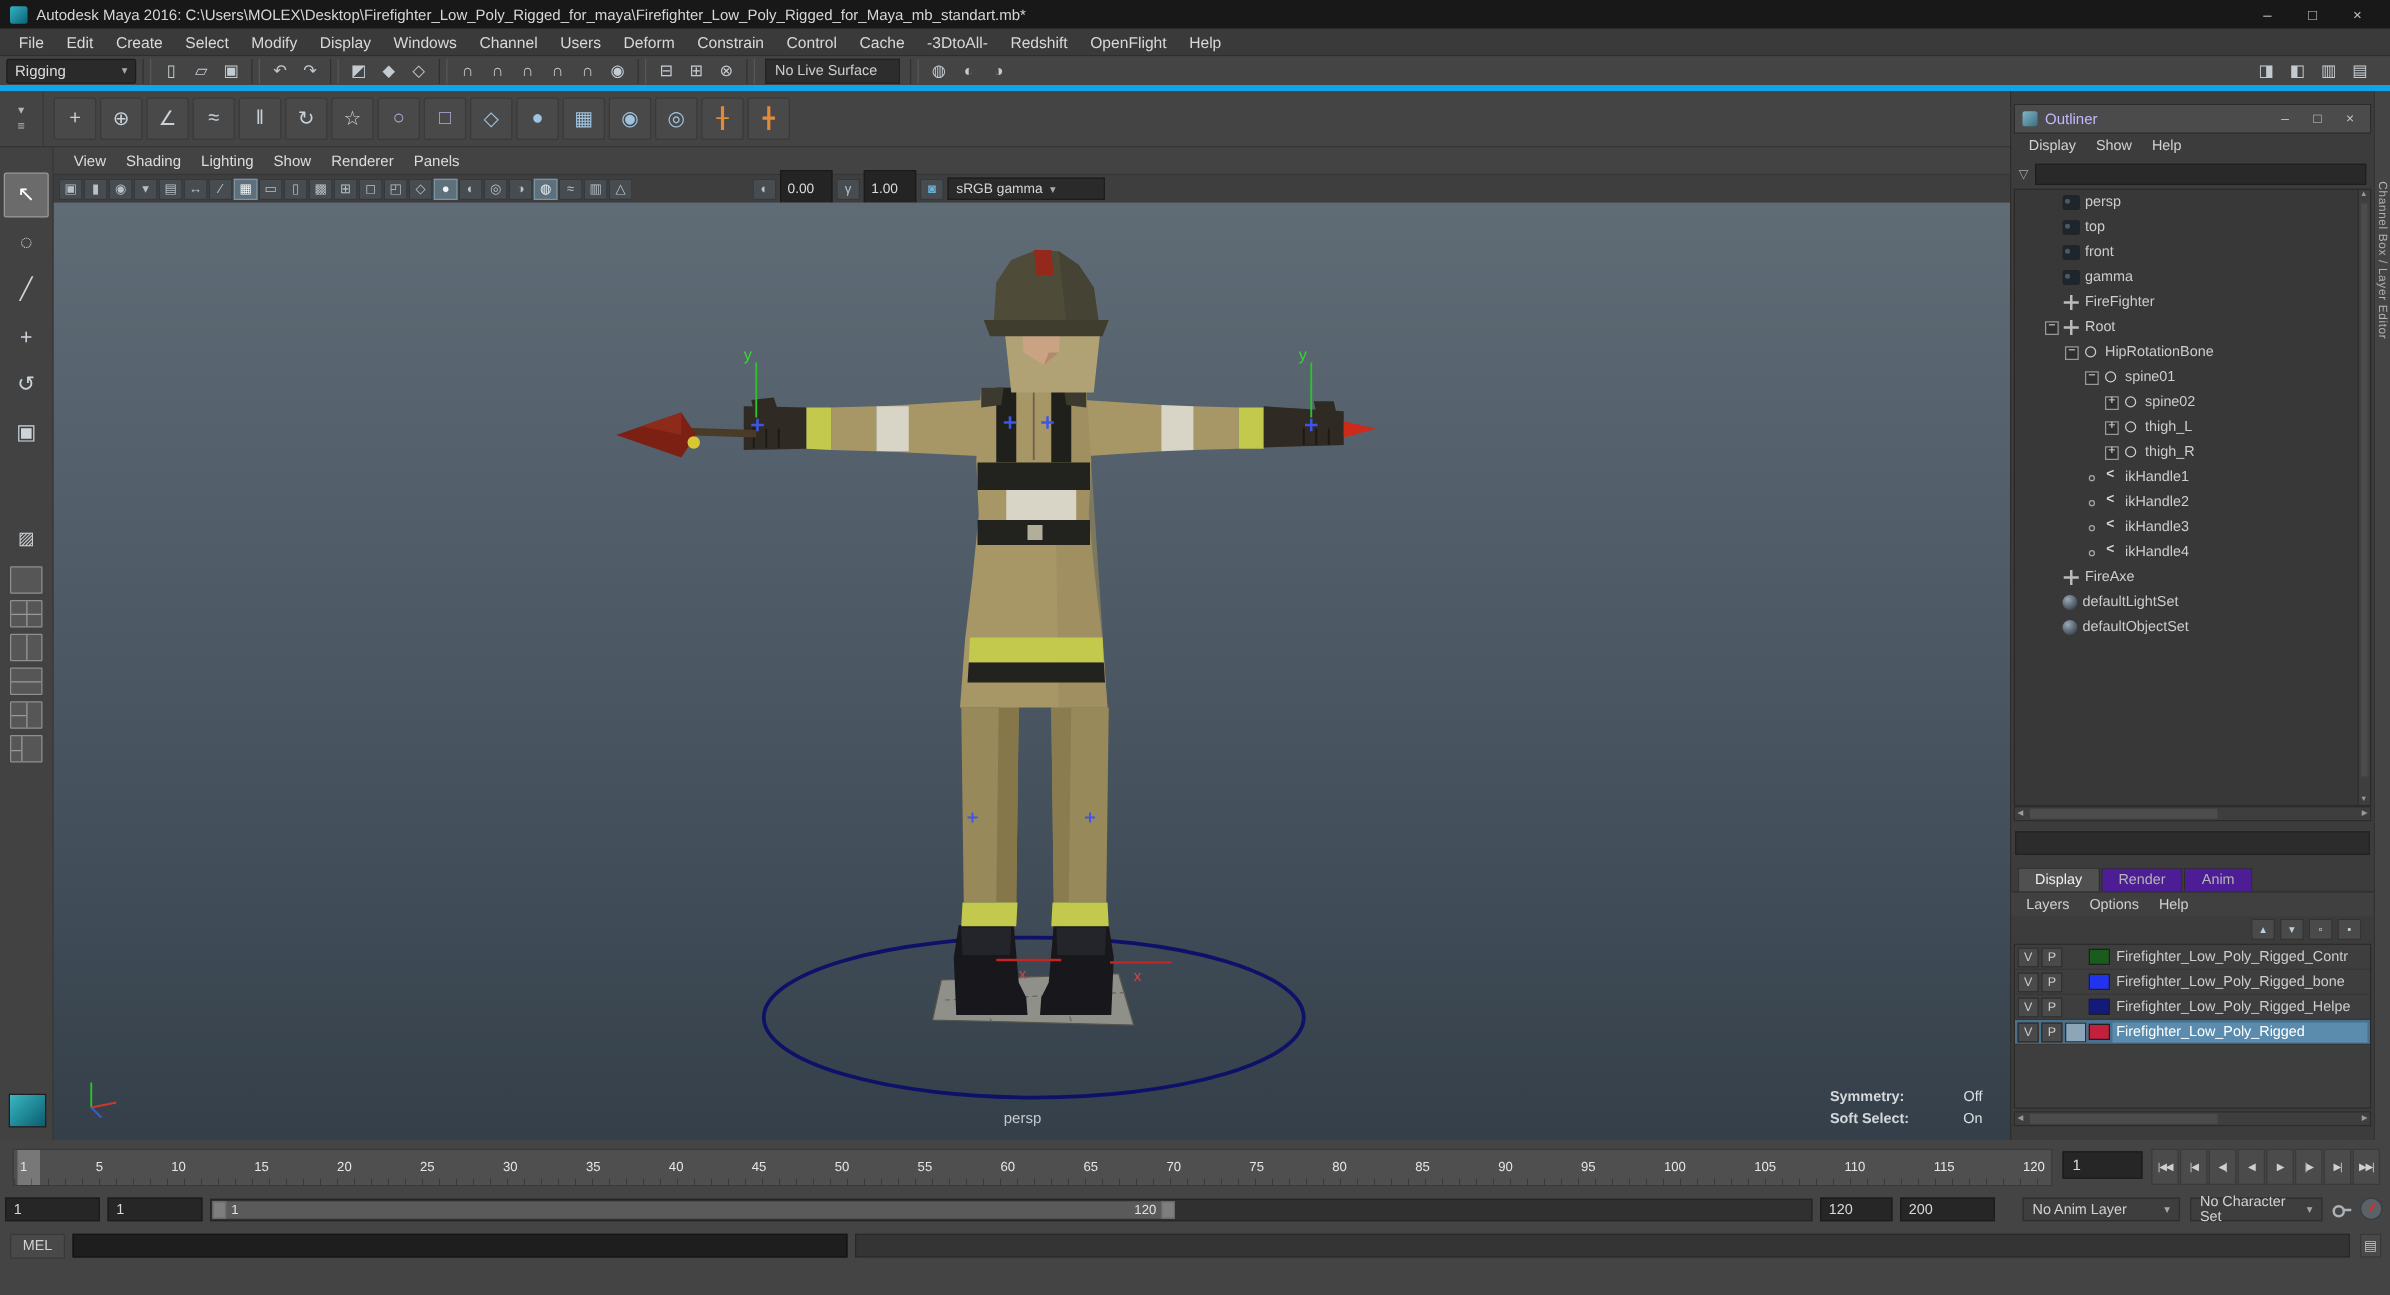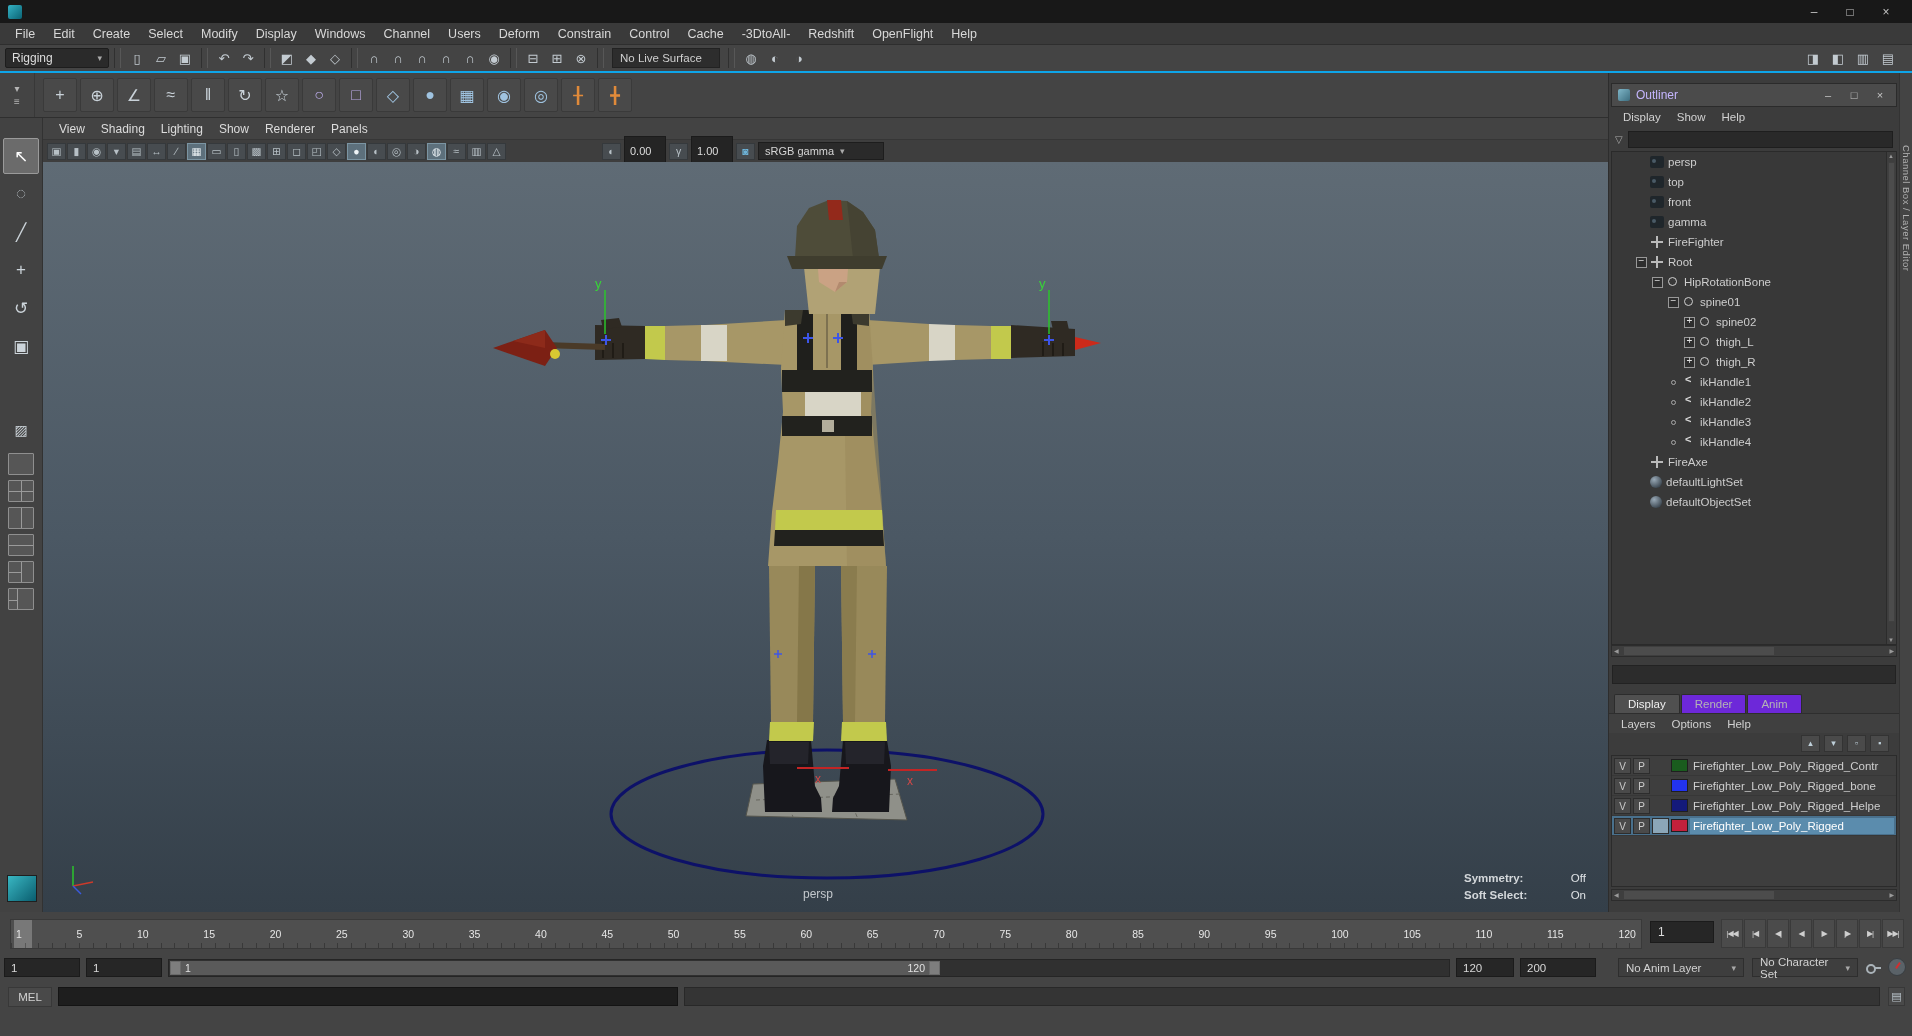--- a/index.html
+++ b/index.html
@@ -11,21 +11,21 @@
   .app-icon{width:14px;height:14px;border-radius:2px;background:linear-gradient(135deg,#35b2c4,#0a6374);flex:none;}
   .title-text{font-size:12px;color:#d6d6d6;white-space:nowrap;overflow:hidden;}
   .win-controls{margin-left:auto;display:flex;}
   .win-btn{width:36px;height:23px;display:flex;align-items:center;justify-content:center;color:#c2c2c2;font-size:12px;}
 
   
   .menubar{position:absolute;left:0;top:23px;width:1912px;height:22px;background:#3a3a3a;border-bottom:1px solid #2e2e2e;display:flex;align-items:center;padding-left:6px;box-sizing:border-box;}
   .menu-item{padding:2px 9px;font-size:12.5px;color:#d8d8d8;white-space:nowrap;}
 
   
-  .statusline{position:absolute;left:0;top:45px;width:1912px;height:28px;background:#444444;border-bottom:2px solid #0ea5e9;display:flex;align-items:center;padding:0 5px;box-sizing:border-box;}
+  .statusline{position:absolute;left:0;top:45px;width:1912px;height:28px;background:#444444;border-bottom:5px solid #0ea5e9;display:flex;align-items:center;padding:0 5px;box-sizing:border-box;}
   .mode-select{width:104px;height:20px;background:#2a2a2a;border:1px solid #1d1d1d;border-radius:2px;display:flex;align-items:center;padding:0 6px;gap:4px;box-sizing:border-box;}
   .ms-text{flex:1;font-size:12px;color:#dddddd;}
   .ms-arrow{font-size:9px;color:#aaaaaa;}
   .sl-sep{width:5px;height:20px;margin:0 5px;border-left:1px solid #303030;border-right:1px solid #575757;}
   .sl-group{display:flex;align-items:center;gap:2px;}
   .sl-icon{width:22px;height:22px;display:flex;align-items:center;justify-content:center;font-size:13px;color:#c3cbd1;}
   .live-field{min-width:92px;height:18px;background:#2d2d2d;border:1px solid #222;display:flex;align-items:center;padding:0 7px;font-size:11.5px;color:#cfcfcf;margin:0 3px;}
   .sl-spacer{flex:1;}
   .panel-toggles{display:flex;gap:3px;margin-right:8px;}
 
@@ -100,21 +100,21 @@
   .ol-vscroll::after{content:"▼";position:absolute;bottom:1px;left:1px;font-size:6px;color:#9a9a9a;}
   .sb-thumb{position:absolute;left:1px;top:10px;width:7px;height:460px;background:#4c4c4c;border:1px solid #404040;box-sizing:border-box;}
   .hscroll{position:relative;height:12px;margin:0 2px;background:#3e3e3e;border:1px solid #2c2c2c;box-sizing:border-box;}
   .hscroll::before{content:"◀";position:absolute;left:2px;top:1px;font-size:6px;color:#9a9a9a;}
   .hscroll::after{content:"▶";position:absolute;right:2px;top:1px;font-size:6px;color:#9a9a9a;}
   .hthumb{position:absolute;left:12px;top:1px;width:150px;height:8px;background:#4c4c4c;}
   .filter-strip{height:17px;margin:8px 3px 0 3px;background:#2c2c2c;border:1px solid #222;}
 
   
   .le-tabs{display:flex;gap:1px;margin:10px 0 0 5px;}
-  .le-tab{padding:3px 13px;font-size:11.5px;background:#6d28d9;color:#b4b4b4;border:1px solid #2c2c2c;border-bottom:none;border-radius:2px 2px 0 0;}
+  .le-tab{padding:3px 13px;font-size:11.5px;background:#4c1d95;color:#b4b4b4;border:1px solid #2c2c2c;border-bottom:none;border-radius:2px 2px 0 0;}
   .le-tab.selected{background:#505050;color:#efefef;}
   .le-menus{height:19px;display:flex;align-items:center;padding-left:4px;background:#404040;border-top:1px solid #2e2e2e;}
   .le-menu-item{padding:0 8px;font-size:11.5px;color:#d0d0d0;}
   .le-iconsrow{height:20px;display:flex;align-items:center;justify-content:flex-end;gap:4px;padding-right:10px;}
   .le-icon{width:17px;height:15px;background:#4a4a4a;border:1px solid #333;display:flex;align-items:center;justify-content:center;font-size:9px;color:#bfd0da;}
   .le-list{height:132px;margin:2px;background:#3e3e3e;border:1px solid #2b2b2b;overflow:hidden;box-sizing:border-box;}
   .le-row{display:flex;align-items:center;gap:2px;height:20px;padding:0 2px;border-bottom:1px solid #373737;box-sizing:border-box;}
   .le-row.selected{background:#49708c;}
   .le-cell{flex:none;width:17px;height:16px;background:#4a4a4a;border:1px solid #2d2d2d;font-size:10px;color:#cccccc;text-align:center;line-height:15px;box-sizing:border-box;}
   .le-type{visibility:hidden;}
@@ -167,20 +167,21 @@
   .cmd-icon{position:absolute;left:1888px;top:3px;width:17px;height:19px;display:flex;align-items:center;justify-content:center;font-size:11px;color:#b9c3ca;background:#494949;border:1px solid #383838;box-sizing:border-box;}
   .helpline{position:absolute;left:0;top:1014px;width:1912px;height:22px;background:#2f2f2f;border-top:1px solid #262626;display:flex;align-items:center;padding-left:10px;box-sizing:border-box;font-size:11.5px;color:#bcbcbc;}
 </style>
 </head>
 <body>
 
 <div class="app">
 
   <div class="titlebar">
     <div class="app-icon"></div>
+    <div class="title-text">Autodesk Maya 2016: C:\Users\MOLEX\Desktop\Firefighter_Low_Poly_Rigged_for_maya\Firefighter_Low_Poly_Rigged_for_Maya_mb_standart.mb*</div>
     <div class="win-controls">
       <div class="win-btn">–</div>
       <div class="win-btn">□</div>
       <div class="win-btn">×</div>
     </div>
   </div>
 
   <div class="menubar">
 
   <div class="menu-item">File</div>

